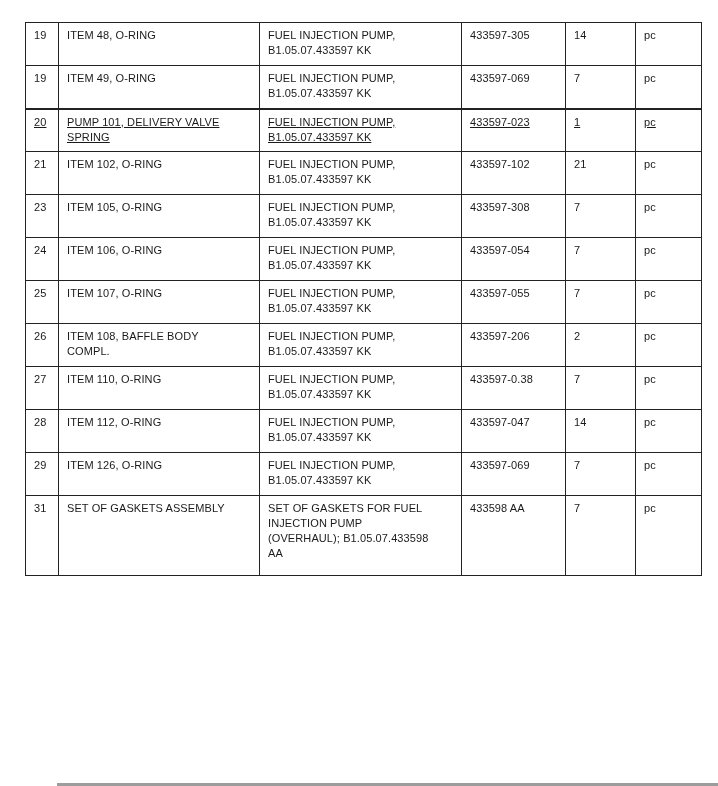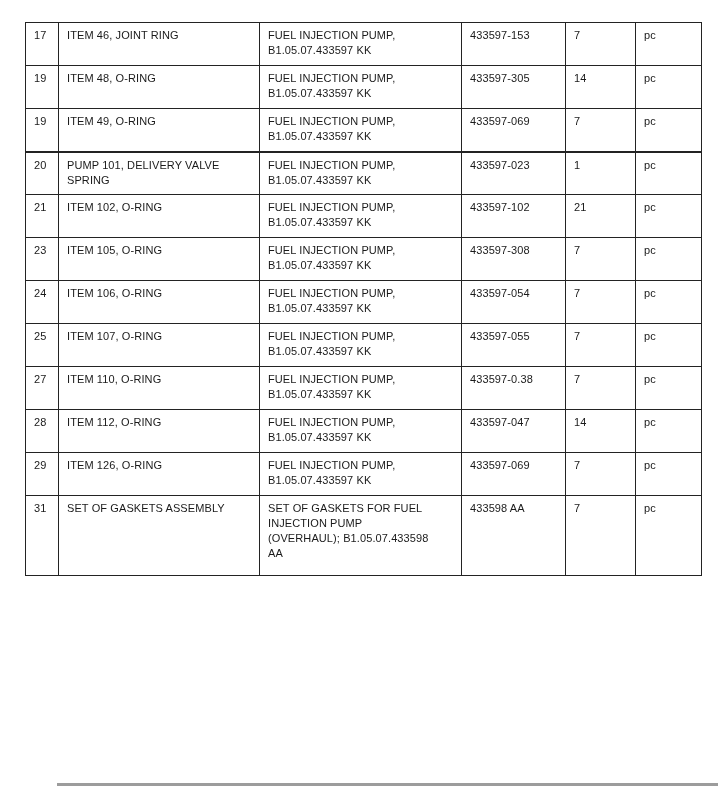--- a/index.html
+++ b/index.html
@@ -40,21 +40,21 @@
   }
   col.c-no          { width: 33px; }
   col.c-name        { width: 201px; }
   col.c-description { width: 202px; }
   col.c-part_number { width: 104px; }
   col.c-qty         { width: 70px; }
   col.c-unit        { width: 66px; }
   td.col-no { padding-left: 6px; }
   tr.row-std  { height: 43px; }
   tr.row-tall { height: 80px; }
-  tr.thick-top td { border-top-width: 2.5px; }
+  tr.thick-top td { border-top-width: 2.5px; text-decoration: underline; }
   .bottom-edge-bar {
     position: absolute;
     left: 57px;
     width: 661px;
     height: 3px;
     bottom: 0;
     background: #9c9c9c;
   }
 </style>
 </head>
@@ -65,29 +65,20 @@
   <table class="parts">
     <colgroup>
         <col class="c-no">
         <col class="c-name">
         <col class="c-description">
         <col class="c-part_number">
         <col class="c-qty">
         <col class="c-unit">
       </colgroup>
     <tbody>
-        <tr class="row-std">
-          <td class="col-no">17</td>
-          <td class="col-name">ITEM 46, JOINT RING</td>
-          <td class="col-description">FUEL INJECTION PUMP,
-B1.05.07.433597 KK</td>
-          <td class="col-part_number">433597-153</td>
-          <td class="col-qty">7</td>
-          <td class="col-unit">pc</td>
-        </tr>
         <tr class="row-std">
           <td class="col-no">19</td>
           <td class="col-name">ITEM 48, O-RING</td>
           <td class="col-description">FUEL INJECTION PUMP,
 B1.05.07.433597 KK</td>
           <td class="col-part_number">433597-305</td>
           <td class="col-qty">14</td>
           <td class="col-unit">pc</td>
         </tr>
         <tr class="row-std">
@@ -139,20 +130,30 @@
         <tr class="row-std">
           <td class="col-no">25</td>
           <td class="col-name">ITEM 107, O-RING</td>
           <td class="col-description">FUEL INJECTION PUMP,
 B1.05.07.433597 KK</td>
           <td class="col-part_number">433597-055</td>
           <td class="col-qty">7</td>
           <td class="col-unit">pc</td>
         </tr>
         <tr class="row-std">
+          <td class="col-no">26</td>
+          <td class="col-name">ITEM 108, BAFFLE BODY
+COMPL.</td>
+          <td class="col-description">FUEL INJECTION PUMP,
+B1.05.07.433597 KK</td>
+          <td class="col-part_number">433597-206</td>
+          <td class="col-qty">2</td>
+          <td class="col-unit">pc</td>
+        </tr>
+        <tr class="row-std">
           <td class="col-no">27</td>
           <td class="col-name">ITEM 110, O-RING</td>
           <td class="col-description">FUEL INJECTION PUMP,
 B1.05.07.433597 KK</td>
           <td class="col-part_number">433597-0.38</td>
           <td class="col-qty">7</td>
           <td class="col-unit">pc</td>
         </tr>
         <tr class="row-std">
           <td class="col-no">28</td>

